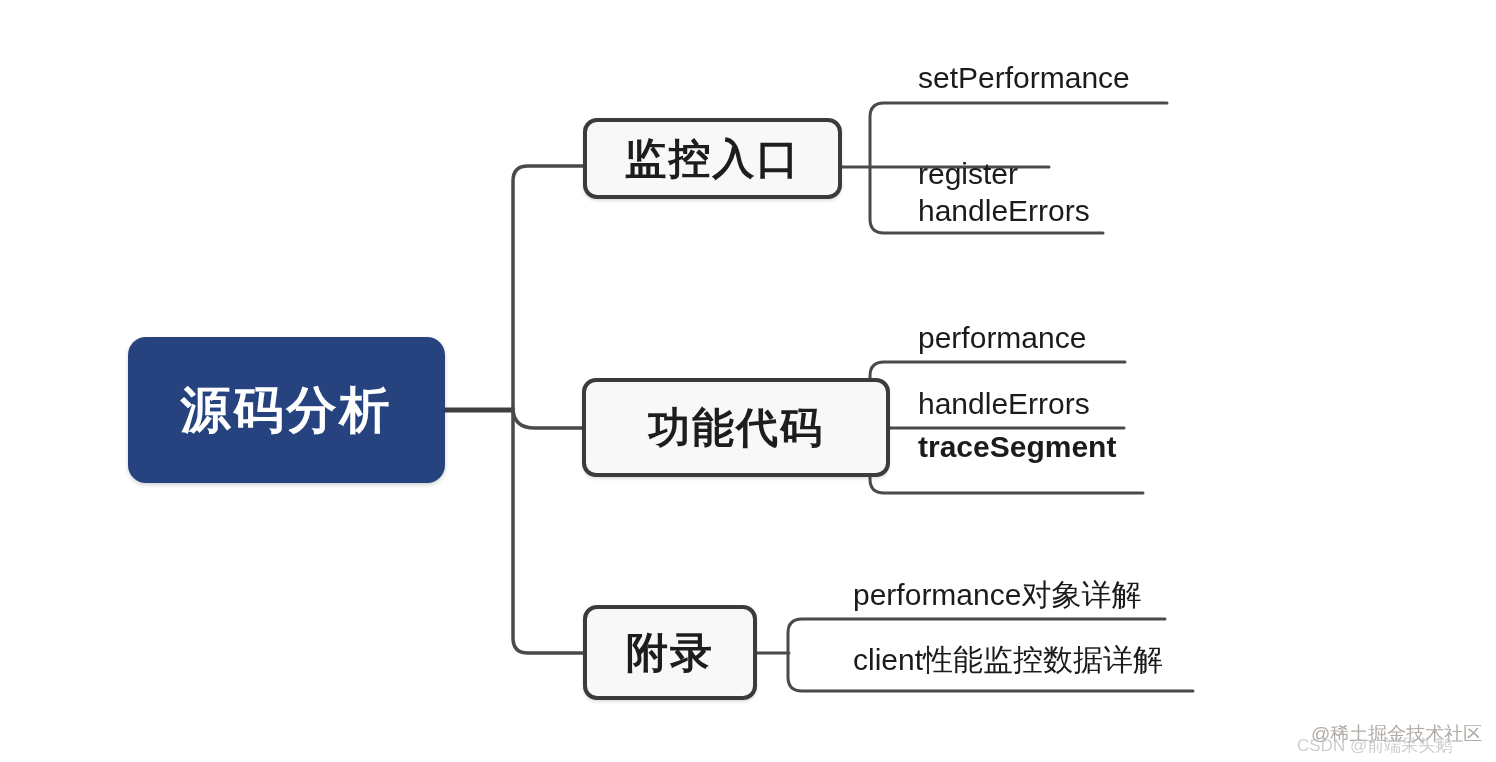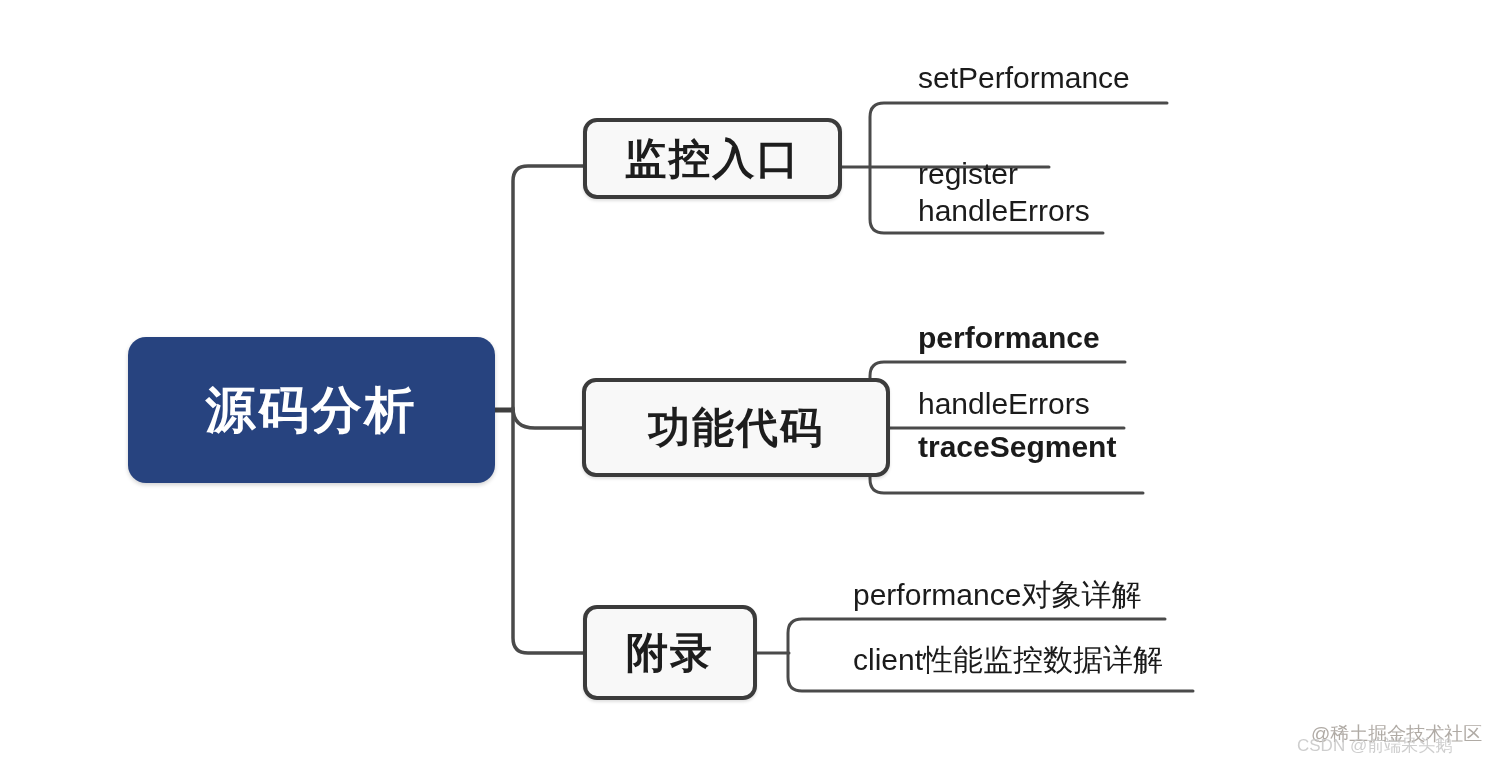--- a/index.html
+++ b/index.html
@@ -22,21 +22,21 @@
     width:1496px;height:762px;
     background:var(--background);
     overflow:hidden;
   }
   svg.wires{position:absolute;left:0;top:0;width:1496px;height:762px;}
   .wire{fill:none;stroke:var(--connector);stroke-width:3px;stroke-linecap:round;}
   .wire-thick{fill:none;stroke:#3f3f3f;stroke-width:5px;stroke-linecap:butt;}
   .wire-trunk{fill:none;stroke:var(--connector);stroke-width:3.5px;stroke-linecap:round;}
 
   .root-topic{
-    position:absolute;left:128px;top:337px;width:367px;height:146px;
+    position:absolute;left:128px;top:337px;width:317px;height:146px;
     background:var(--root-fill);border-radius:18px;
     display:flex;align-items:center;justify-content:center;
     color:var(--root-text);font-size:50px;font-weight:700;letter-spacing:3px;
     box-shadow:0 2px 4px rgba(0,0,0,0.18);
     cursor:default;
   }
   .branch-topic{
     position:absolute;
     background:var(--branch-fill);
     border:4px solid var(--branch-border);
@@ -53,21 +53,21 @@
   .leaf-topic{
     position:absolute;
     color:var(--leaf-text);
     font-size:30px;line-height:38px;white-space:nowrap;
     cursor:default;
   }
   .b1l{left:918px;}
   .b2l{left:918px;}
   .b3l{left:837px;margin-left:16px;}
   .b1l0{top:59px;}  .b1l1{top:126px;margin-top:29px;} .b1l2{top:192px;}
-  .b2l0{top:319px;font-weight:bold;} .b2l1{top:385px;} .b2l2{top:428px;font-weight:bold;}
+  .b2l0{top:319px;} .b2l1{top:385px;} .b2l2{top:428px;font-weight:bold;}
   .b3l0{top:576px;} .b3l1{top:641px;}
 
   .watermark{position:absolute;white-space:nowrap;}
   .wm1{left:1311px;top:721px;font-size:19px;color:var(--watermark1);opacity:.9;}
   .wm2{left:1297px;top:734px;font-size:17px;color:var(--watermark2);opacity:.9;}
 </style>
 </head>
 <body>
 
 <div class="canvas">

